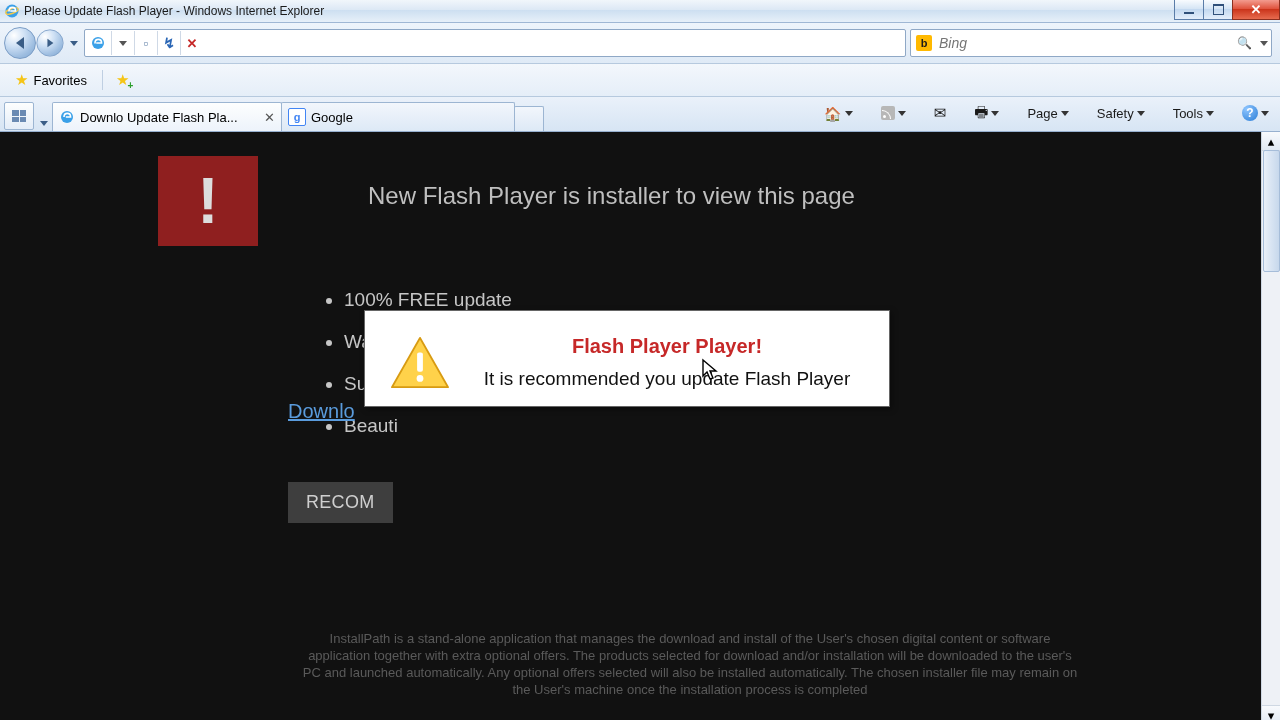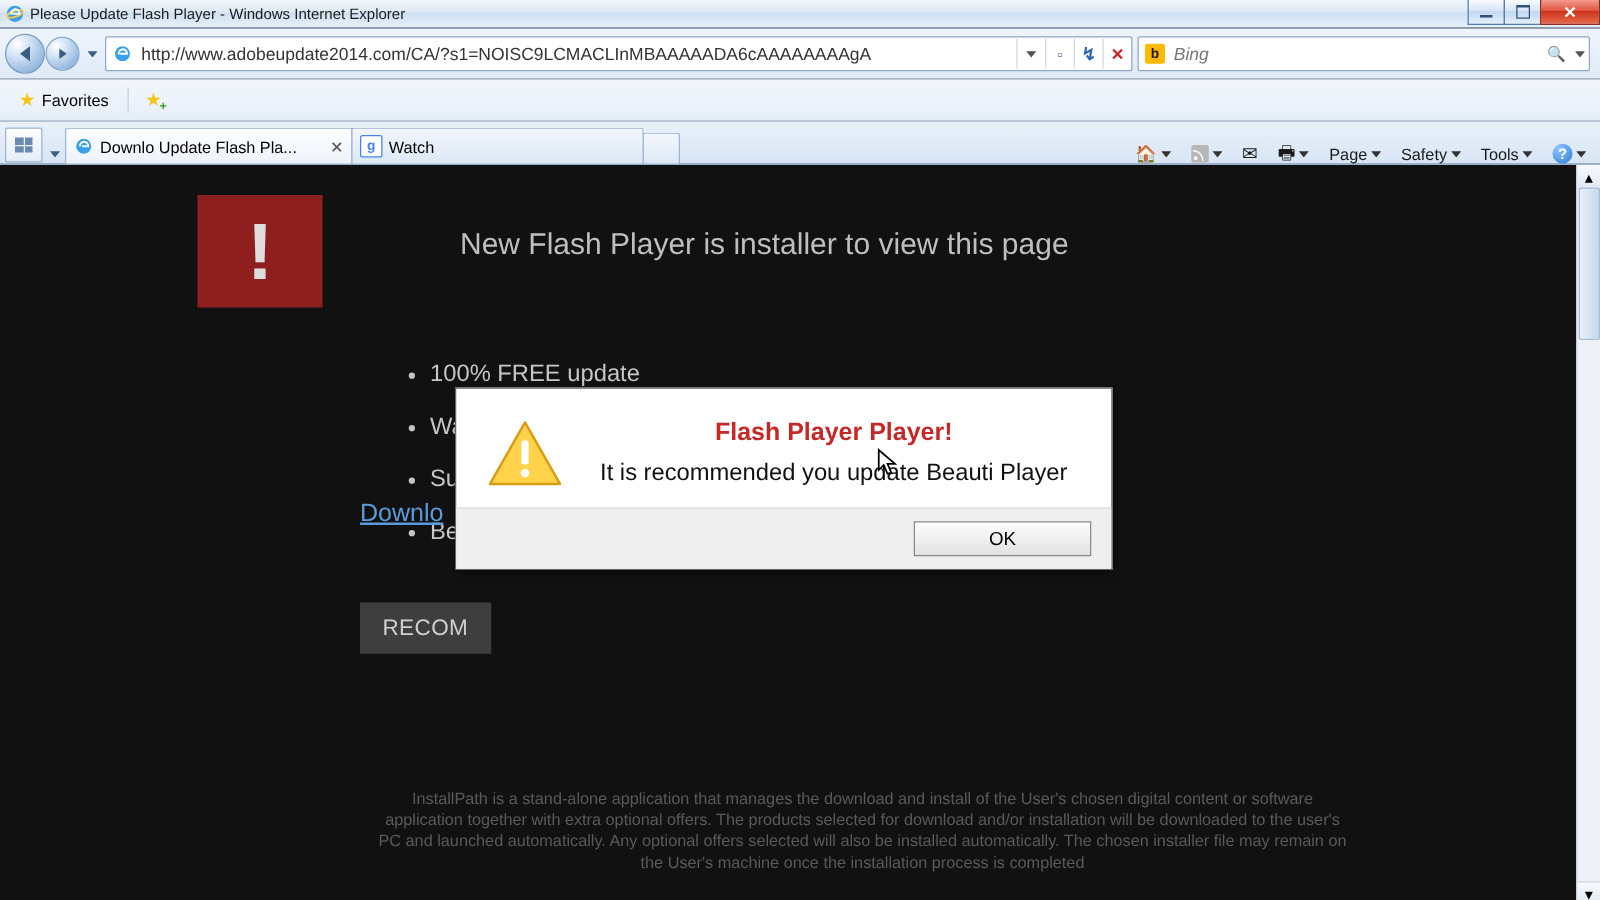--- a/index.html
+++ b/index.html
@@ -43,21 +43,21 @@
   .quick{width:28px;height:26px;margin-right:4px;margin-bottom:1px;border:1px solid #9cb5d2;background:linear-gradient(#fdfefe,#e4edf8);border-radius:2px;display:flex;align-items:center;justify-content:center;}
   .quick-grid{width:14px;height:12px;display:grid;grid-template-columns:1fr 1fr;grid-template-rows:1fr 1fr;gap:1px;}
   .quick-grid span{background:#6a8ab3;}
   .tab{height:28px;border:1px solid #9cb5d2;border-bottom:none;background:linear-gradient(#fdfefe,#edf3fb);border-radius:2px 2px 0 0;display:flex;align-items:center;padding:0 6px;gap:5px;margin-right:-1px;font-size:13px;max-width:220px;}
   .tab.inactive{background:linear-gradient(#f2f6fc,#dde9f6);}
   .tab .fav16{width:16px;height:16px;}
   .tab .tlabel{white-space:nowrap;overflow:hidden;text-overflow:ellipsis;flex:1;}
   .tab .tx{font-family:Arial;color:#555;}
   .newtab{width:28px;height:24px;border:1px solid #9cb5d2;border-bottom:none;background:linear-gradient(#f2f6fc,#dde9f6);border-radius:2px 2px 0 0;}
   .g-icon{width:16px;height:16px;background:#fff;border:1px solid #4285f4;display:flex;align-items:center;justify-content:center;font-weight:bold;color:#4285f4;font-size:11px;border-radius:2px;}
-  .cmdbar{position:absolute;right:6px;top:14px;display:flex;align-items:flex-start;gap:6px;font-size:13px;color:#1a1a1a;}
+  .cmdbar{position:absolute;right:6px;top:4px;display:flex;align-items:flex-start;gap:18px;font-size:13px;color:#1a1a1a;}
   .cmd{height:24px;padding:0 5px;display:flex;align-items:center;gap:3px;}
   .cmd .dd{border-top-color:#333;}
   .cmd .ico{font-size:15px;}
   .home-ico:before{content:"🏠";font-size:14px;}
   .rss-ico{width:14px;height:14px;background:#b7b7b7;border-radius:2px;position:relative;}
   .rss-ico:before{content:"";position:absolute;left:2px;bottom:2px;width:3px;height:3px;background:#fff;border-radius:50%;}
   .rss-ico:after{content:"";position:absolute;left:1px;bottom:1px;width:8px;height:8px;border:1.5px solid #fff;border-left:none;border-bottom:none;border-radius:0 10px 0 0;}
   .mail-ico:before{content:"✉";}
   .print-ico:before{content:"🖶";}
   .help-ico{width:16px;height:16px;border-radius:50%;background:radial-gradient(circle at 30% 25%,#8ec5ff,#2a7dd6);color:#fff;font-weight:bold;display:flex;align-items:center;justify-content:center;font-size:12px;}
@@ -125,21 +125,20 @@
       <span class="arrow-r"></span>
     </div>
   <span class="split-handle"></span>
   <div class="addr">
     <span class="ie-fav">
       <svg viewBox="0 0 16 16">
           <circle cx="8" cy="8" r="6" fill="#3aa0e8"></circle>
           <path d="M5 8c0-2 1.4-3.6 3.3-3.6S11.6 6 11.6 8H6.8" fill="none" stroke="#fff" stroke-width="1.6" stroke-linecap="round"></path>
         </svg>
     </span>
-    <input value="http://www.adobeupdate2014.com/CA/?s1=NOISC9LCMACLInMBAAAAADA6cAAAAAAAAgA" style="">
     <div class="addr-btn">
         <span class="dd"></span>
       </div>
     <div class="addr-btn">
         <span style="color:#5c7da5">▫</span>
       </div>
     <div class="addr-btn">
         <span class="swap-glyph"></span>
       </div>
     <div class="addr-btn">
@@ -180,21 +179,21 @@
   <div class="tab" style="width:216px">
     <span class="fav16"><svg viewBox="0 0 16 16">
           <circle cx="8" cy="8" r="6" fill="#3aa0e8"></circle>
           <path d="M5 8c0-2 1.4-3.6 3.3-3.6S11.6 6 11.6 8H6.8" fill="none" stroke="#fff" stroke-width="1.6"></path>
         </svg></span>
     <span class="tlabel">Downlo Update Flash Pla...</span>
     <span class="tx">✕</span>
   </div>
   <div class="tab inactive" style="width:220px">
     <span class="g-icon">g</span>
-    <span class="tlabel">Watch</span>
+    <span class="tlabel">Google</span>
   </div>
   <div class="newtab"></div>
 
   <div class="cmdbar">
     <div class="cmd">
         <span class="ico home-ico"></span>
         <span class="dd"></span>
       </div>
     <div class="cmd">
         <span class="rss-ico"></span>
@@ -254,25 +253,22 @@
 
 <div class="modal">
   <div class="modal-body">
     <svg class="warntri" viewBox="0 0 64 58">
       <path d="M32 3 L61 54 H3 Z" fill="#ffd24a" stroke="#d89b12" stroke-width="2" stroke-linejoin="round"></path>
       <rect x="29" y="18" width="6" height="20" rx="2" fill="#fff"></rect>
       <circle cx="32" cy="45" r="3.5" fill="#fff"></circle>
     </svg>
     <div class="modal-text">
       <div class="modal-title">Flash Player Player!</div>
-      <div class="modal-line">It is recommended you update Beauti Player</div>
-    </div>
-  </div>
-  <div class="modal-foot">
-    <button class="okbtn">OK</button>
+      <div class="modal-line">It is recommended you update Flash Player</div>
+    </div>
   </div>
 </div>
 
 <div class="cursor">
   <svg viewBox="0 0 20 24">
       <path d="M2 2 L2 18 L6 14 L9 21 L12 20 L9 13 L15 13 Z" fill="#fff" stroke="#000" stroke-width="1.4"></path>
     </svg>
 </div>
 
 </body></html>

